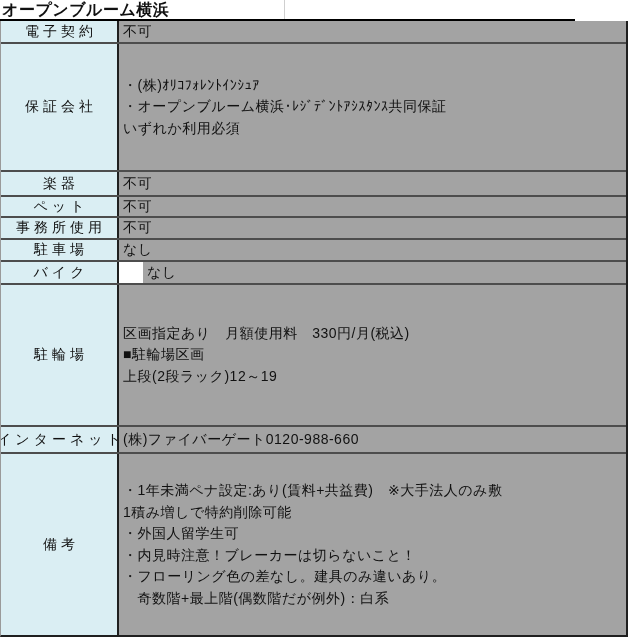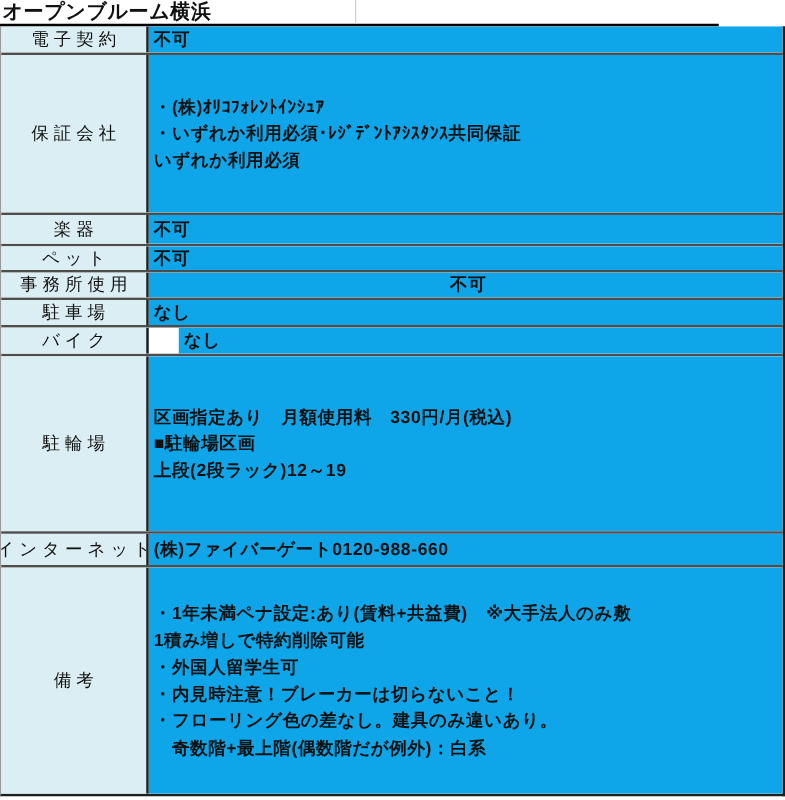--- a/index.html
+++ b/index.html
@@ -39,41 +39,41 @@
     border-right:2px solid var(--frame);
     border-bottom:2px solid var(--frame);
     background:#fff;
   }
   .row{display:flex;width:100%;overflow:hidden;}
   .row + .row{border-top:2px solid var(--sep);}
   .row:nth-child(1){height:21px;}
   .row:nth-child(2){height:128px;}
   .row:nth-child(3){height:25px;}
   .row:nth-child(4){height:21px;}
-  .row:nth-child(5){height:22px;text-align:center;}
+  .row:nth-child(5){height:22px;}
   .row:nth-child(6){height:22px;}
   .row:nth-child(7){height:23px;gap:24px;}
   .row:nth-child(8){height:142px;}
   .row:nth-child(9){height:27px;}
   .row:nth-child(10){height:183px;}
 
   .label-cell{
     width:118px;flex:0 0 118px;
     background:var(--label-bg);
     border-right:2px solid var(--frame);
     display:flex;align-items:center;justify-content:center;
     overflow:hidden;
   }
   .label-cell span{
     font-size:14px;letter-spacing:4px;white-space:nowrap;
     text-indent:4px; 
   }
   .value-cell{
     flex:1;display:flex;flex-direction:column;justify-content:center;
-    padding-left:4px;overflow:hidden;background:#0ea5e9;font-weight:bold;
+    padding-left:4px;overflow:hidden;background:#a3a3a3;
   }
   .line{
     font-size:14px;line-height:21.5px;letter-spacing:0.5px;
     white-space:nowrap;
   }
 </style>
 </head>
 <body>
 
 <div class="sheet">
@@ -89,21 +89,21 @@
         <div class="value-cell">
           <div class="line">不可</div>
         </div>
       </div>
       <div class="row">
         <div class="label-cell">
           <span>保証会社</span>
         </div>
         <div class="value-cell">
           <div class="line">・(株)ｵﾘｺﾌｫﾚﾝﾄｲﾝｼｭｱ</div>
-          <div class="line">・いずれか利用必須･ﾚｼﾞﾃﾞﾝﾄｱｼｽﾀﾝｽ共同保証</div>
+          <div class="line">・オープンブルーム横浜･ﾚｼﾞﾃﾞﾝﾄｱｼｽﾀﾝｽ共同保証</div>
           <div class="line">いずれか利用必須</div>
         </div>
       </div>
       <div class="row">
         <div class="label-cell">
           <span>楽器</span>
         </div>
         <div class="value-cell">
           <div class="line">不可</div>
         </div>

